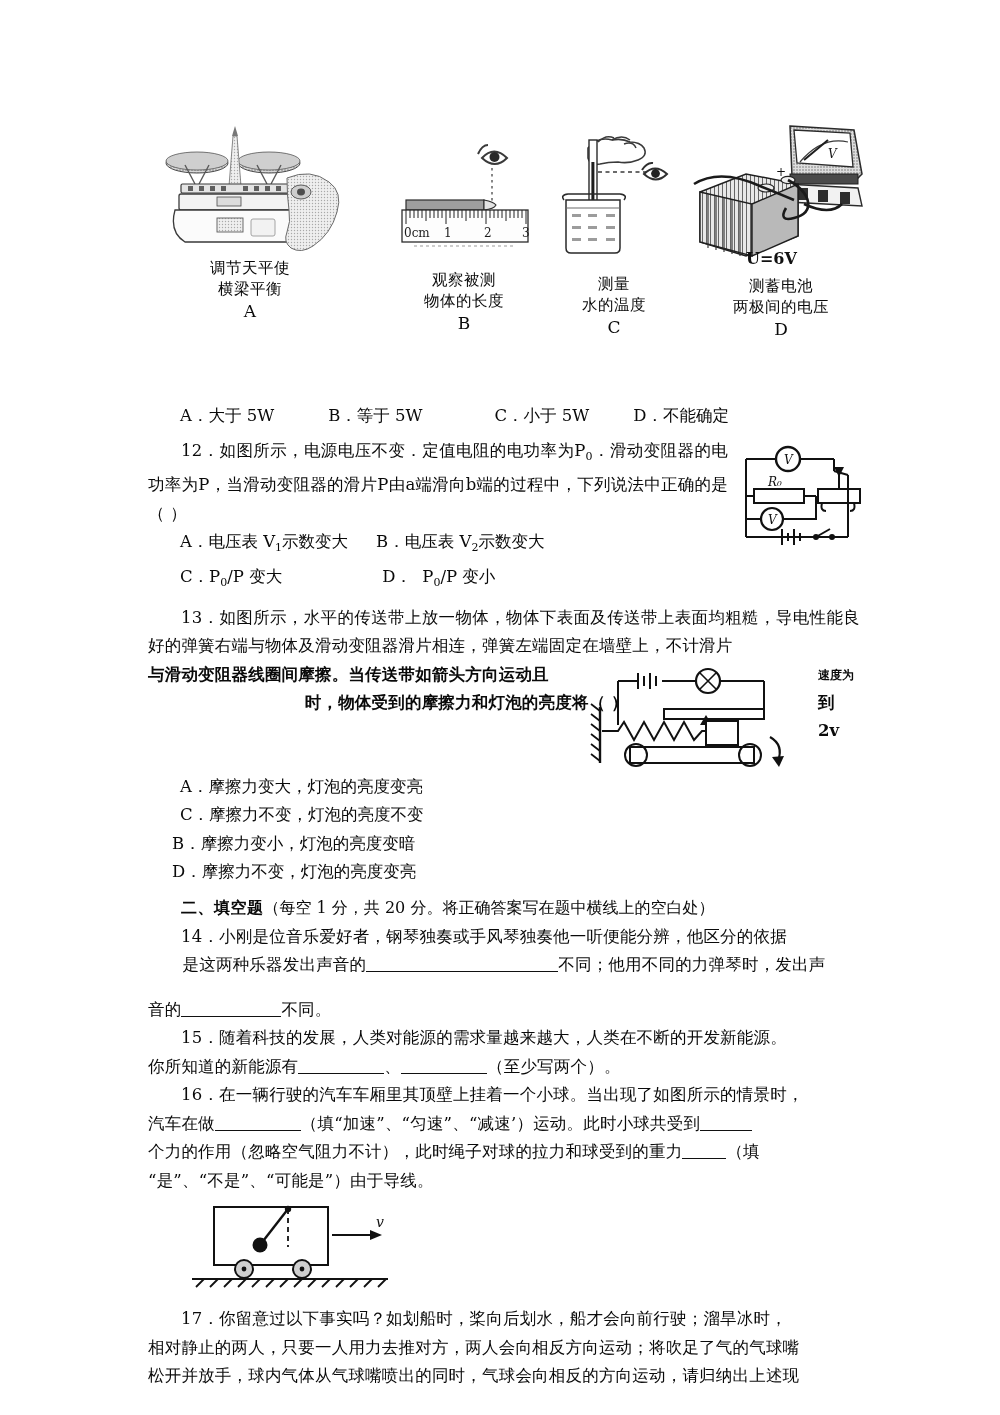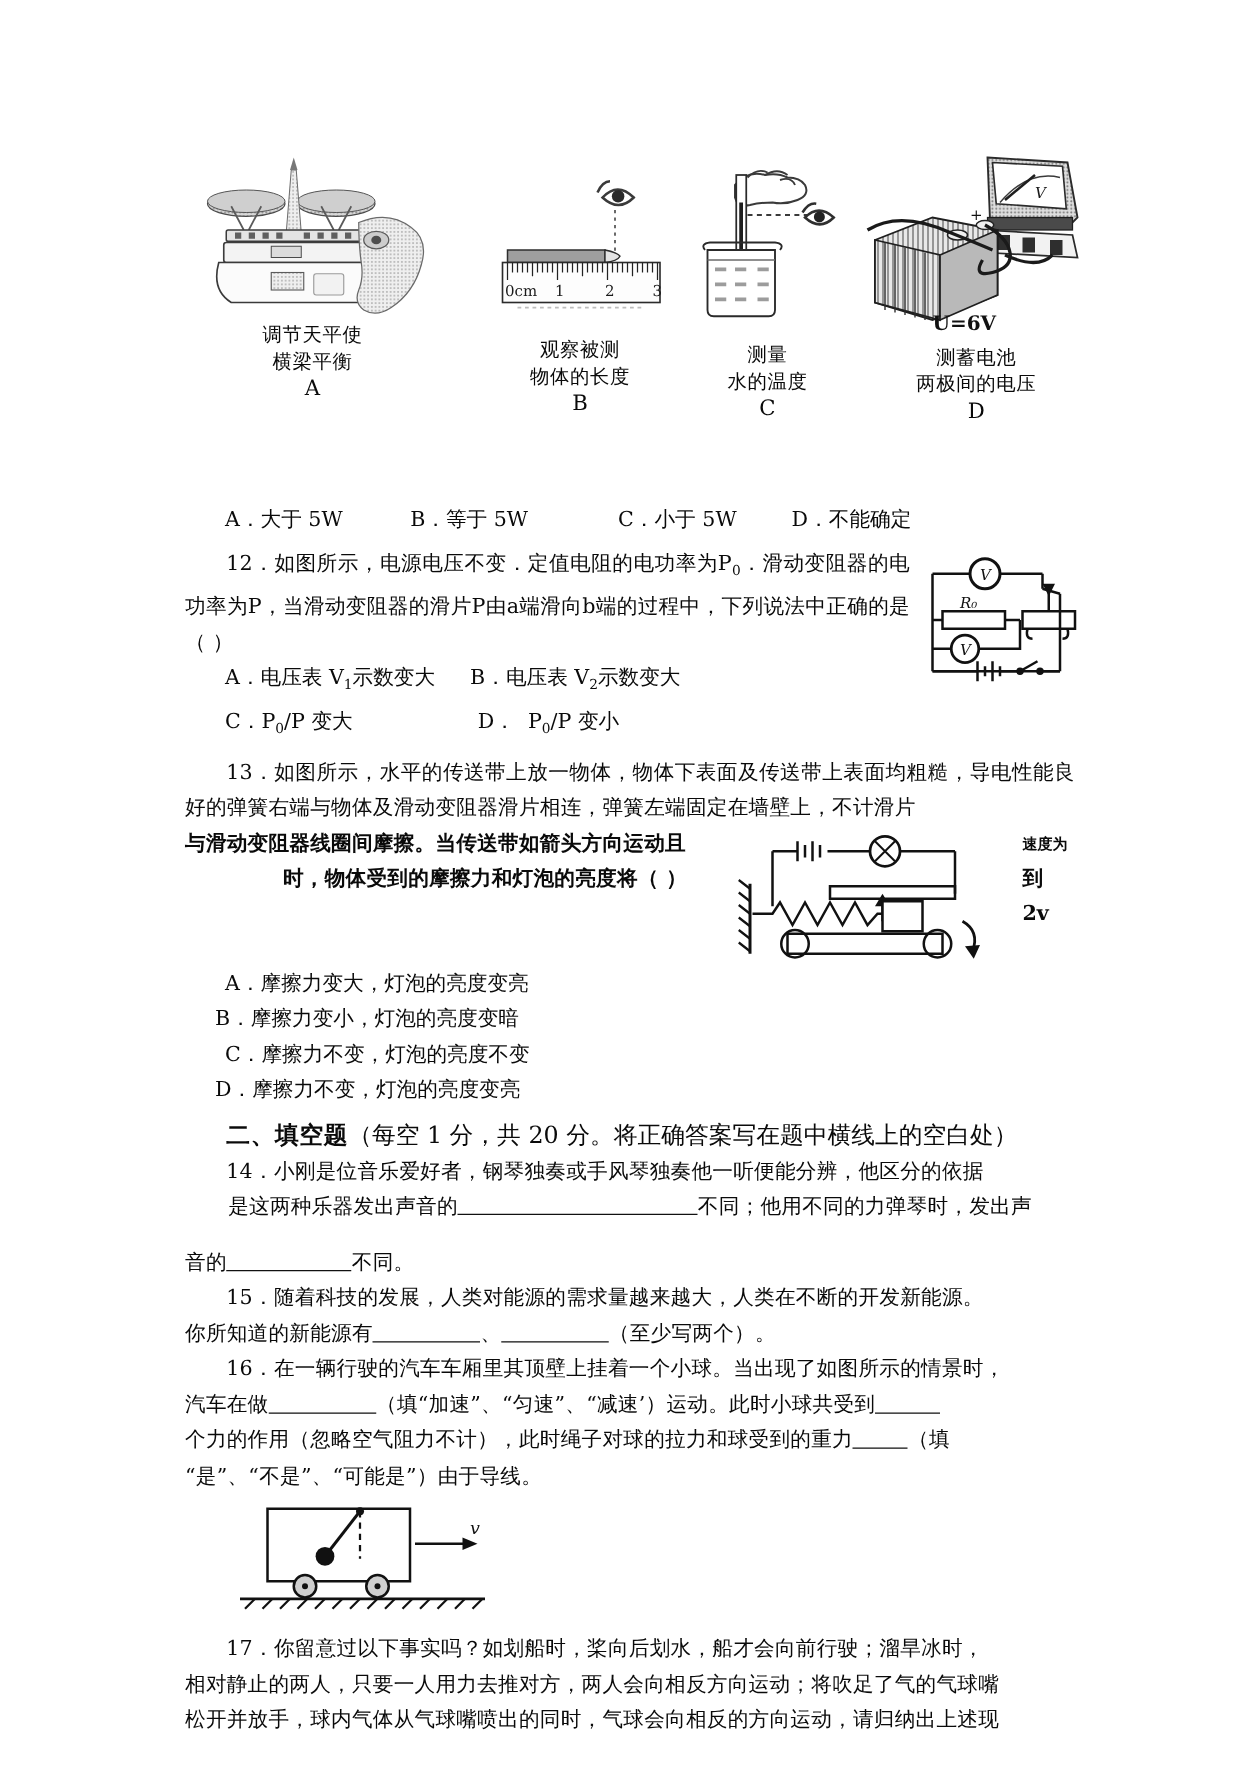--- a/index.html
+++ b/index.html
@@ -88,21 +88,21 @@
     height: 15px;
     vertical-align: -2px;
   }
   .b-xl { width: 192px; }
   .b-lg { width: 100px; }
   .b-md { width: 86px; }
   .b-sm { width: 52px; }
   .b-xs { width: 44px; }
 
   .sect {
-    font-size: 19px;
+    font-size: 16px;
     line-height: 30px;
     margin: 0;
   }
   .sect b { font-weight: bold; letter-spacing: .5px; }
   .sect .ind { display: inline-block; width: 33px; }
 
   
   .floatfig { float: right; }
 
   .row13 { position: relative; font-weight: bold; }
@@ -432,29 +432,29 @@
             <circle cx="48" cy="92" r="11" stroke-width="2"></circle>
             <circle cx="162" cy="92" r="11" stroke-width="2"></circle>
 
             <path d="M182 74 q14 8 8 24" stroke-width="2.2"></path>
             <path d="M184 94 l7 10 l5 -11 z" fill="#111" stroke="none"></path>
           </g>
         </svg>
       </div>
 
       <p class="q" style="width:420px; text-align:left; margin:0;"><span>与滑动变阻器线圈间摩擦。当传送带如箭头方向运动且</span></p>
-      <p class="q" style="width:480px; text-align:center; margin:0;"><span>时，物体受到的摩擦力和灯泡的亮度将（           ）</span></p>
+      <p class="q" style="width:480px; text-align:right; margin:0;"><span>时，物体受到的摩擦力和灯泡的亮度将（           ）</span></p>
 
       <div style="position:absolute; left:670px; top:0; font-size:12px; line-height:28.5px;">速度为</div>
       <div style="position:absolute; left:670px; top:28px; font-size:16.5px; line-height:28.5px;">到 2v</div>
     </div>
 
     <p class="opts" style="margin-top:-4px;"><span style="display:inline-block;width:32px;"></span><span>A．摩擦力变大，灯泡的亮度变亮</span></p>
+    <p class="opts"><span style="display:inline-block;width:32px;"></span><span>C．摩擦力不变，灯泡的亮度不变</span></p>
     <p class="opts"><span style="display:inline-block;width:24px;"></span><span>B．摩擦力变小，灯泡的亮度变暗</span></p>
-    <p class="opts"><span style="display:inline-block;width:32px;"></span><span>C．摩擦力不变，灯泡的亮度不变</span></p>
     <p class="opts"><span style="display:inline-block;width:24px;"></span><span>D．摩擦力不变，灯泡的亮度变亮</span></p>
   </div>
 
   <p class="sect" style="margin-top:6px;"><span class="ind"></span><b>二、填空题</b><span>（每空 1 分，共 20 分。将正确答案写在题中横线上的空白处）</span></p>
 
   <div>
     <p class="q"><span class="ind"></span><span>14．</span><span>小刚是位音乐爱好者，钢琴独奏或手风琴独奏他一听便能分辨，他区分的依据</span></p>
     <p class="q" style="text-align:center;"><span>是这两种乐器发出声音的</span><span class="blank b-xl"></span><span>不同；他用不同的力弹琴时，发出声</span></p>
     <p class="q" style="text-align:left;margin-top:16px;"><span>音的</span><span class="blank b-lg"></span><span>不同。</span></p>
   </div>

